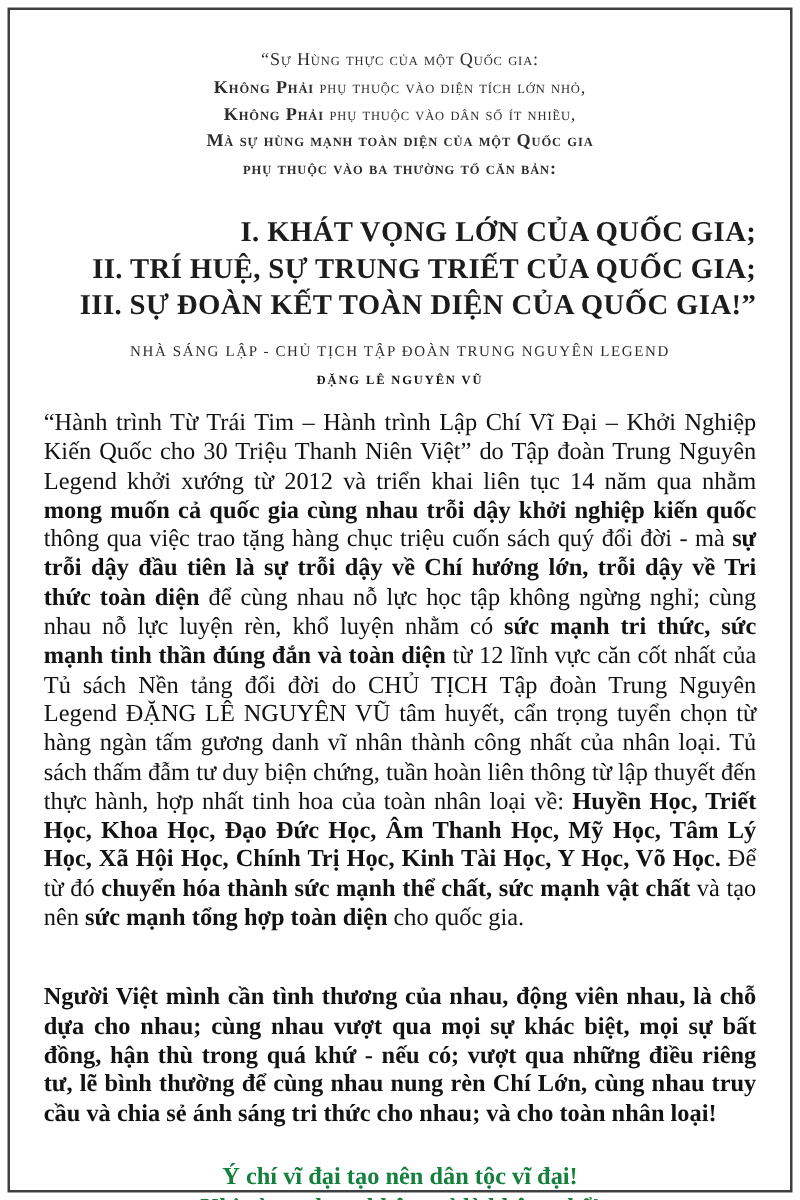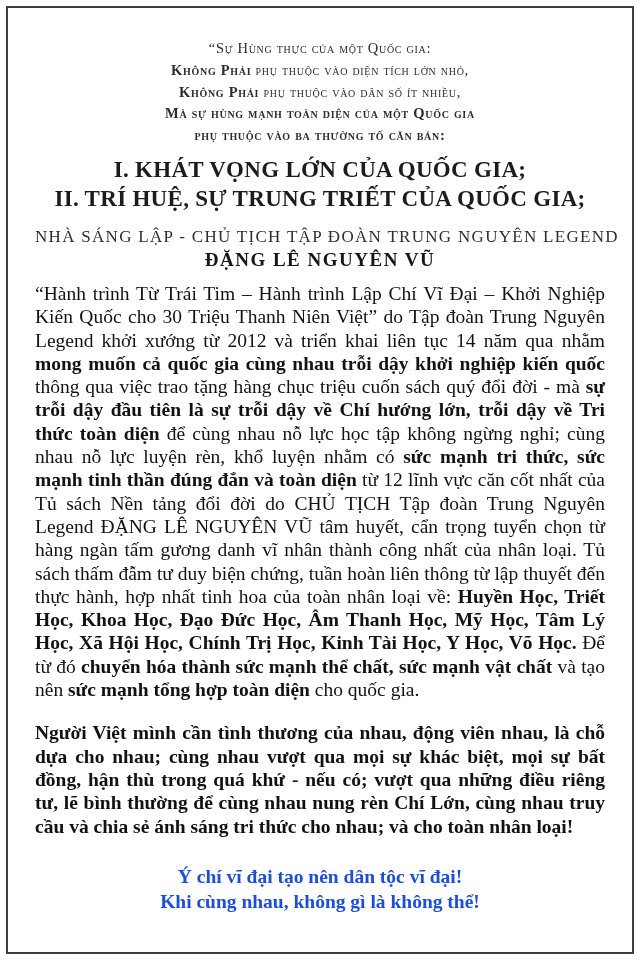--- a/index.html
+++ b/index.html
@@ -33,71 +33,71 @@
   .q-line {
     font-variant: small-caps;
     font-size: 14.5px;
     line-height: 21.8px;
     letter-spacing: 0.7px;
     color: #2d2d2d;
     white-space: nowrap;
   }
   
   .pillars {
-    margin-top: 8px;
-    text-align: center;
+    margin-top: 24px;
+    text-align: right;
   }
   .pillar-line {
     font-size: 23px;
     line-height: 29px;
     font-weight: bold;
     letter-spacing: 0.3px;
     color: #1c1c1c;
     white-space: nowrap;
   }
   
   .attr-role {
     margin-top: 14px;
     text-align: center;
-    font-size: 17px;
+    font-size: 12px;
     line-height: 19px;
     letter-spacing: 1.3px;
     color: #2d2d2d;
     white-space: nowrap;
   }
   .attr-name {
     margin-top: 3px;
     text-align: center;
-    font-size: 19px;
+    font-size: 10px;
     line-height: 21px;
     font-weight: bold;
     letter-spacing: 1.5px;
     color: #161616;
     white-space: nowrap;
   }
   
   .body-p {
     font-size: 19.5px;
     line-height: 23.3px;
     text-align: justify;
     margin: 0;
     color: #121212;
   }
   .body-p.p1 { margin-top: 12px; }
-  .body-p.p2 { margin-top: 20px; font-weight: bold; }
+  .body-p.p2 { margin-top: 40px; font-weight: bold; }
   
   .closing {
     margin-top: 26px;
     text-align: center;
   }
   .closing-line {
     font-size: 19.5px;
     line-height: 25.5px;
     font-weight: bold;
-    color: #1d4ed8;
+    color: #15803d;
     white-space: nowrap;
   }
 </style>
 </head>
 <body>
 
 <div class="page-frame"></div>
 
 <div class="content">
 
@@ -105,20 +105,21 @@
     <div class="q-line"><span>“Sự Hùng thực của một Quốc gia:</span></div>
     <div class="q-line"><span style="font-weight: bold;">Không Phải </span><span>phụ thuộc vào diện tích lớn nhỏ,</span></div>
     <div class="q-line"><span style="font-weight: bold;">Không Phải </span><span>phụ thuộc vào dân số ít nhiều,</span></div>
     <div class="q-line"><span style="font-weight: bold;">Mà sự hùng mạnh toàn diện của một Quốc gia</span></div>
     <div class="q-line"><span style="font-weight: bold;">phụ thuộc vào ba thường tố căn bản:</span></div>
   </div>
 
   <div class="pillars">
     <div class="pillar-line">I. KHÁT VỌNG LỚN CỦA QUỐC GIA;</div>
     <div class="pillar-line">II. TRÍ HUỆ, SỰ TRUNG TRIẾT CỦA QUỐC GIA;</div>
+    <div class="pillar-line">III. SỰ ĐOÀN KẾT TOÀN DIỆN CỦA QUỐC GIA!”</div>
   </div>
 
   <div class="attr-role">NHÀ SÁNG LẬP - CHỦ TỊCH TẬP ĐOÀN TRUNG NGUYÊN LEGEND</div>
   <div class="attr-name">ĐẶNG LÊ NGUYÊN VŨ</div>
 
   <p class="body-p p1"><span>“Hành trình Từ Trái Tim – Hành trình Lập Chí Vĩ Đại – Khởi Nghiệp Kiến Quốc cho 30 Triệu Thanh Niên Việt” do Tập đoàn Trung Nguyên Legend khởi xướng từ 2012 và triển khai liên tục 14 năm qua nhằm </span><span style="font-weight: bold;">mong muốn cả quốc gia cùng nhau trỗi dậy khởi nghiệp kiến quốc</span><span> thông qua việc trao tặng hàng chục triệu cuốn sách quý đổi đời - mà </span><span style="font-weight: bold;">sự trỗi dậy đầu tiên là sự trỗi dậy về Chí hướng lớn, trỗi dậy về Tri thức toàn diện</span><span> để cùng nhau nỗ lực học tập không ngừng nghỉ; cùng nhau nỗ lực luyện rèn, khổ luyện nhằm có </span><span style="font-weight: bold;">sức mạnh tri thức, sức mạnh tinh thần đúng đắn và toàn diện</span><span> từ 12 lĩnh vực căn cốt nhất của Tủ sách Nền tảng đổi đời do CHỦ TỊCH Tập đoàn Trung Nguyên Legend ĐẶNG LÊ NGUYÊN VŨ tâm huyết, cẩn trọng tuyển chọn từ hàng ngàn tấm gương danh vĩ nhân thành công nhất của nhân loại. Tủ sách thấm đẫm tư duy biện chứng, tuần hoàn liên thông từ lập thuyết đến thực hành, hợp nhất tinh hoa của toàn nhân loại về: </span><span style="font-weight: bold;">Huyền Học, Triết Học, Khoa Học, Đạo Đức Học, Âm Thanh Học, Mỹ Học, Tâm Lý Học, Xã Hội Học, Chính Trị Học, Kinh Tài Học, Y Học, Võ Học.</span><span> Để từ đó </span><span style="font-weight: bold;">chuyển hóa thành sức mạnh thể chất, sức mạnh vật chất</span><span> và tạo nên </span><span style="font-weight: bold;">sức mạnh tổng hợp toàn diện</span><span> cho quốc gia.</span></p>
 
   <p class="body-p p2">Người Việt mình cần tình thương của nhau, động viên nhau, là chỗ dựa cho nhau; cùng nhau vượt qua mọi sự khác biệt, mọi sự bất đồng, hận thù trong quá khứ - nếu có; vượt qua những điều riêng tư, lẽ bình thường để cùng nhau nung rèn Chí Lớn, cùng nhau truy cầu và chia sẻ ánh sáng tri thức cho nhau; và cho toàn nhân loại!</p>
 
   <div class="closing">

